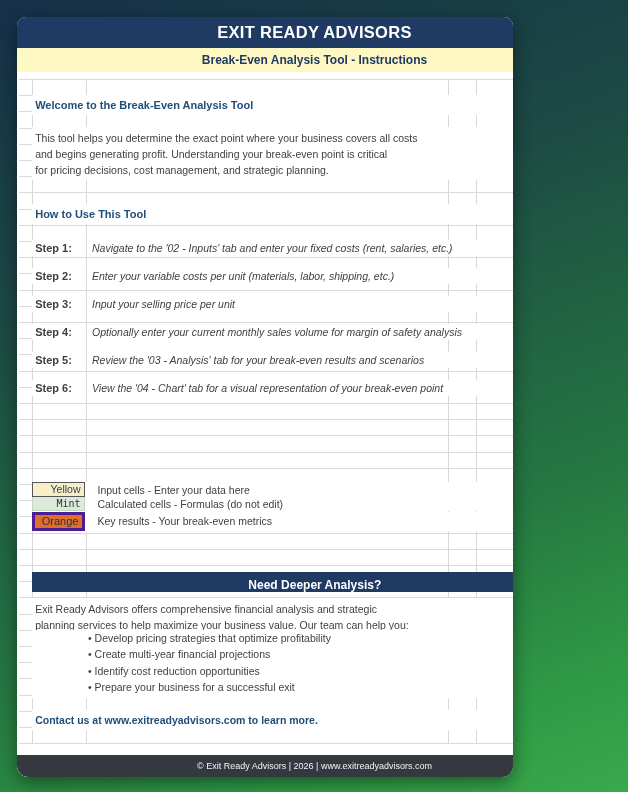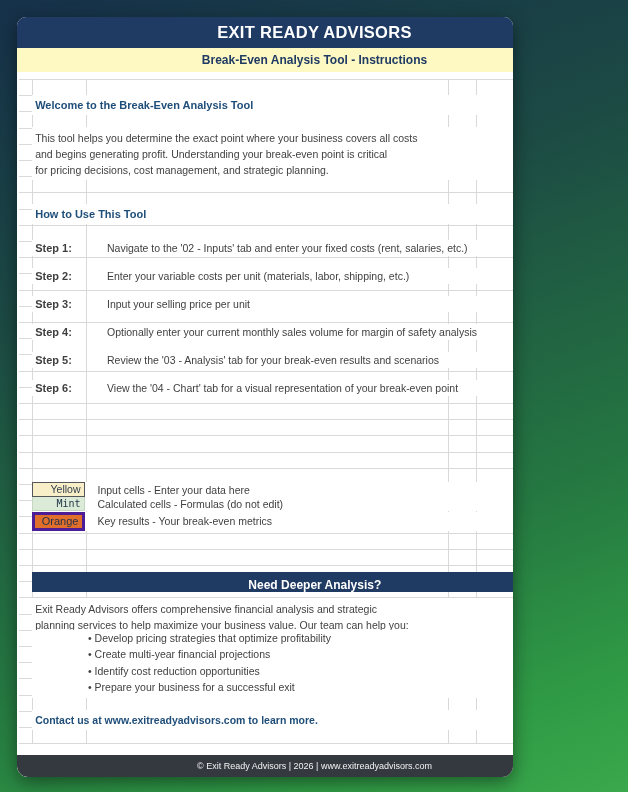--- a/index.html
+++ b/index.html
@@ -28,22 +28,22 @@
   .hline{position:absolute;left:2px;width:581px;height:1px;background:#d9d9d9;}
   .vline{position:absolute;top:7px;height:664px;width:1px;background:#d9d9d9;}
   
   .blk{position:absolute;left:14.7px;width:566.3px;background:#fff;}
   .heading{height:20px;line-height:20px;padding-left:3.5px;color:#1f4e79;
            font-weight:bold;font-size:11px;}
   .para{color:#3f3f3f;font-size:10.5px;line-height:16.2px;padding:3px 0 0 3.5px;}
   .steprow{height:16px;display:flex;}
   .steplabel{width:54.3px;box-sizing:border-box;padding-left:3.5px;line-height:16px;
              font-weight:bold;color:#3f3f3f;font-size:11px;}
-  .steptext{flex:1;border-left:1px solid #d9d9d9;padding-left:20px;line-height:16px;
-            color:#3f3f3f;font-size:10.5px;white-space:nowrap;overflow:hidden;}
+  .steptext{flex:1;border-left:1px solid #d9d9d9;padding-left:5px;line-height:16px;
+            color:#3f3f3f;font-size:10.5px;white-space:nowrap;overflow:hidden;font-style:italic;}
   .cgrow{display:flex;align-items:stretch;}
   .swatch{width:53.8px;box-sizing:border-box;text-align:right;padding-right:4px;}
   .cgdesc{flex:1;padding-left:12px;color:#3f3f3f;font-size:10.5px;display:flex;align-items:center;}
   .sw-yellow{border:1px solid #55565a;font-size:10.5px;color:#33404f;line-height:13px;
              display:flex;align-items:center;justify-content:flex-end;padding-left:21px;}
   .sw-mint{border:1px solid #c2d6c0;border-top:none;font-family:"DejaVu Sans Mono",monospace;
            font-size:10px;color:#22384a;display:flex;align-items:center;justify-content:flex-end;}
   .sw-orange{border:3px solid #4c1d95;font-weight:normal;font-size:11px;color:#1f3049;
              display:flex;align-items:center;justify-content:flex-end;}
   .banner{height:20px;display:flex;align-items:center;justify-content:center;

